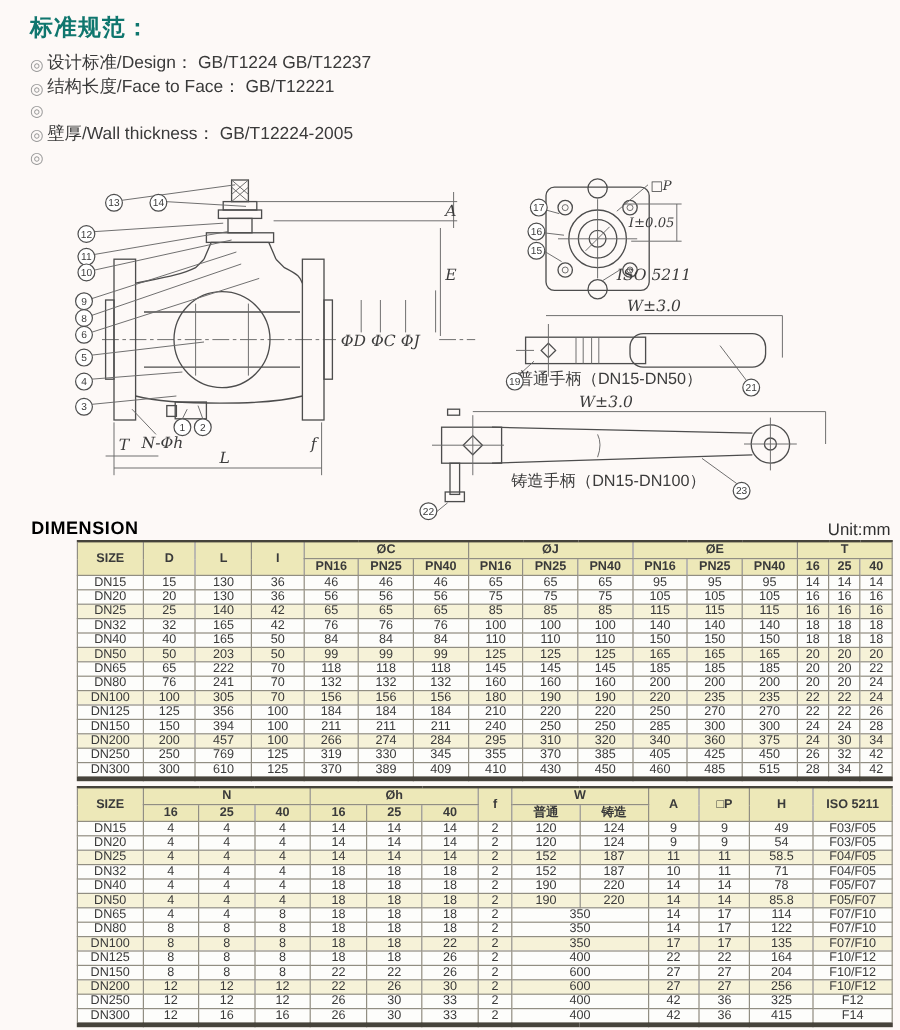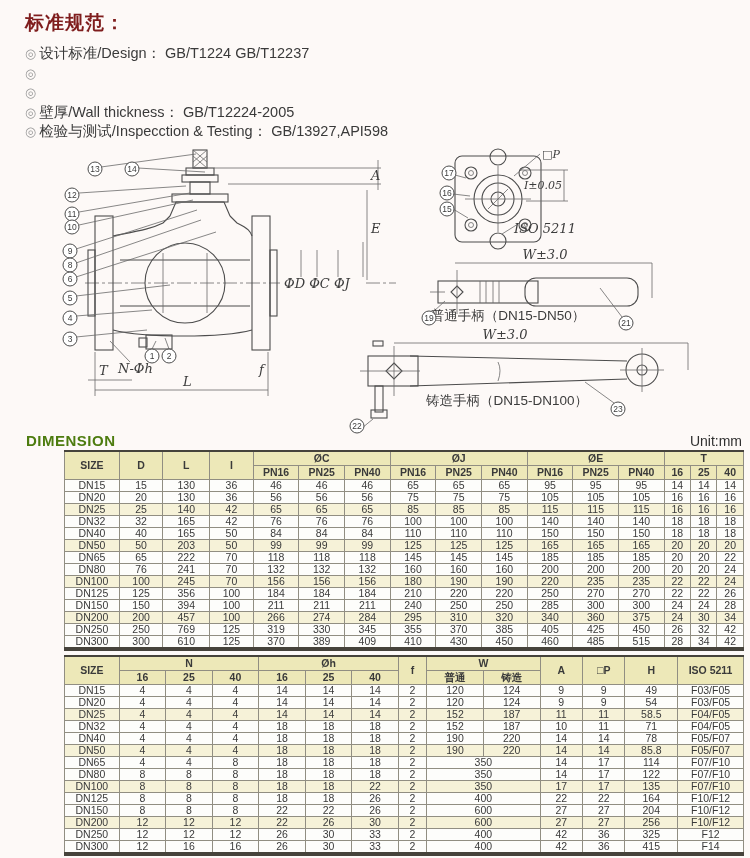--- a/index.html
+++ b/index.html
@@ -3,35 +3,35 @@
 <meta charset="utf-8">
 <style>
   html,body{margin:0;padding:0;}
   body{
     width:750px;height:858px;position:relative;overflow:hidden;
     background:#fdf9f7;color:#3c3c3c;
     font-family:"Liberation Sans", sans-serif;
   }
   
   .spec-block{position:absolute;left:25px;top:10px;width:480px;}
-  .spec-title{font-size:19px;font-weight:bold;color:#7f1d1d;margin-bottom:8px;letter-spacing:1px;}
+  .spec-title{font-size:19px;font-weight:bold;color:#0f766e;margin-bottom:8px;letter-spacing:1px;}
   .spec-line{font-size:14.5px;line-height:19.5px;color:#3a3a3a;display:flex;align-items:center;}
   .spec-bullet{color:#9a9a9a;margin-right:3px;font-size:13px;}
   
   .drawing{position:absolute;left:0;top:138px;width:750px;height:296px;}
   .drawing svg{display:block;}
   .dln{stroke:#4d4d4d;stroke-width:1.1;fill:none;}
   .dthin{stroke:#6a6a6a;stroke-width:0.8;fill:none;}
   .dlabel{font-family:"DejaVu Serif", serif;font-style:italic;font-size:13px;fill:#3c3c3c;}
   .dlabel-sm{font-family:"DejaVu Serif", serif;font-style:italic;font-size:11px;fill:#3c3c3c;}
   .dcap{font-size:13.5px;fill:#3c3c3c;font-family:"Liberation Sans",sans-serif;}
   .callout circle{fill:#fff;stroke:#4d4d4d;stroke-width:1;}
   .callout text{font-size:8.5px;fill:#3c3c3c;text-anchor:middle;font-family:"Liberation Sans",sans-serif;}
   
-  .dim-head{position:absolute;left:26px;top:432px;font-size:15px;font-weight:bold;letter-spacing:0.5px;color:#4d7c0f;}
+  .dim-head{position:absolute;left:26px;top:432px;font-size:15px;font-weight:bold;letter-spacing:0.5px;color:#000000;}
   .dim-unit{position:absolute;right:8px;top:433px;font-size:14px;color:#2f2f2f;text-align:center;}
   .tbl{position:absolute;left:64px;border-collapse:collapse;table-layout:fixed;width:680px;
        font-size:10.5px;color:#3a3a3a;}
   .tbl th,.tbl td{border:1px solid #918e82;text-align:center;padding:0;overflow:hidden;white-space:nowrap;}
   .tbl td{height:11px;line-height:11px;background:#fdfdfb;}
   .tbl th{background:#ede8b8;font-weight:bold;height:13px;line-height:13px;}
   .tbl{border-top:2px solid #46433b;}
   .tbl.bthick{border-bottom:4px solid #46433b;}
   .tbl tr.hl td{background:#f6f2d8;}
   #table1{top:450px;}
@@ -41,31 +41,31 @@
 <body>
 
 <div class="spec-block">
   <div class="spec-title">标准规范：</div>
   <div class="spec-line">
     <span class="spec-bullet">◎</span>
     <span>设计标准/Design： GB/T1224  GB/T12237</span>
   </div>
   <div class="spec-line">
     <span class="spec-bullet">◎</span>
+    <span>结构长度/Face to Face： GB/T12221</span>
   </div>
   <div class="spec-line">
     <span class="spec-bullet">◎</span>
   </div>
   <div class="spec-line">
     <span class="spec-bullet">◎</span>
     <span>壁厚/Wall thickness： GB/T12224-2005</span>
   </div>
   <div class="spec-line">
     <span class="spec-bullet">◎</span>
-    <span>检验与测试/Inspecction &amp; Testing： GB/13927,API598</span>
   </div>
 </div>
 
 <div class="drawing">
 <svg width="750" height="296" viewBox="0 0 750 296" xmlns="http://www.w3.org/2000/svg">
 
   <g>
 
     <line class="dthin" x1="85" y1="145" x2="280" y2="145" stroke-dasharray="14 3 3 3"></line>
     <line class="dthin" x1="366" y1="145" x2="396" y2="145" stroke-dasharray="14 3 3 3"></line>
@@ -483,21 +483,21 @@
         <td>200</td>
         <td>200</td>
         <td>200</td>
         <td>20</td>
         <td>20</td>
         <td>24</td>
       </tr>
       <tr class="hl">
         <td>DN100</td>
         <td>100</td>
-        <td>245</td>
+        <td>305</td>
         <td>70</td>
         <td>156</td>
         <td>156</td>
         <td>156</td>
         <td>180</td>
         <td>190</td>
         <td>190</td>
         <td>220</td>
         <td>235</td>
         <td>235</td>

